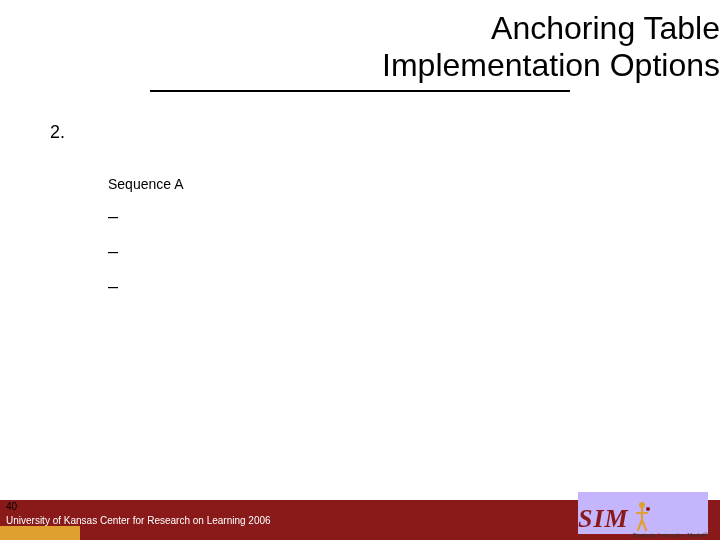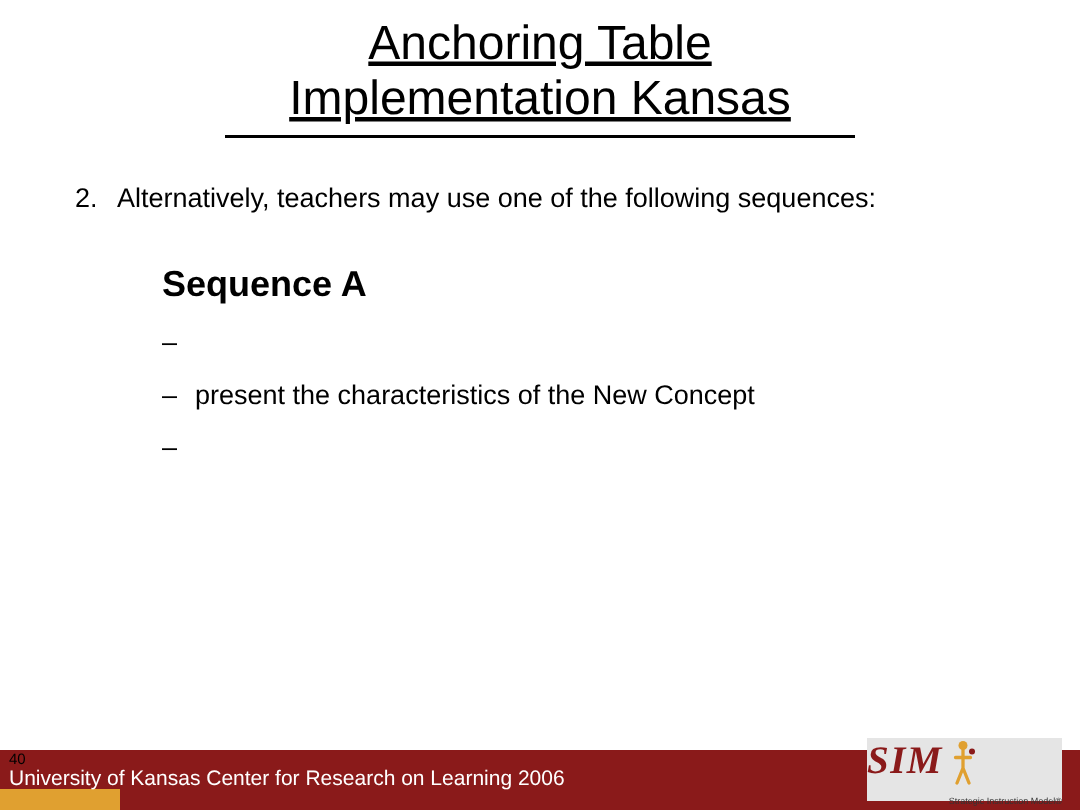--- a/index.html
+++ b/index.html
@@ -5,27 +5,26 @@
   * { margin: 0; padding: 0; box-sizing: border-box; }
   body {
     width: 720px;
     height: 540px;
     background: #ffffff;
     font-family: Arial, Helvetica, sans-serif;
     position: relative;
     overflow: hidden;
   }
   .title {
-    text-align: center;
+    text-align: right;
     font-size: 32px;
     font-weight: 400;
     color: #000;
     padding-top: 10px;
     line-height: 1.15;
-    text-decoration: underline;
   }
   .title-underline {
     margin: 6px auto 0;
     width: 420px;
     height: 2px;
     background: #000;
   }
   .content {
     padding: 28px 50px 0 50px;
   }
@@ -37,22 +36,22 @@
     margin-bottom: 32px;
   }
   .intro-num {
     width: 28px;
     flex-shrink: 0;
   }
   .sequence {
     padding-left: 58px;
   }
   .seq-heading {
-    font-size: 24px;
-    font-weight: bold;
+    font-size: 14px;
+    font-weight: normal;
     color: #000;
     margin-bottom: 14px;
   }
   .bullet-row {
     display: flex;
     font-size: 18px;
     color: #000;
     margin-bottom: 14px;
   }
   .bullet-dash {
@@ -86,32 +85,32 @@
     position: absolute;
     left: 6px;
     bottom: 28px;
     font-size: 10px;
     color: #000;
   }
   .footer-text {
     position: absolute;
     left: 6px;
     bottom: 14px;
-    font-size: 14px;
+    font-size: 10px;
     color: #fff;
   }
   .logo {
     position: absolute;
     right: 12px;
     bottom: 6px;
     width: 130px;
     height: 42px;
-    background: #e5e5e5;
+    background: #c4b5fd;
     display: flex;
-    align-items: flex-start;
+    align-items: flex-end;
   }
   .logo-sim {
     font-family: Georgia, serif;
     font-size: 26px;
     font-weight: bold;
     color: #8a1a1a;
     font-style: italic;
     letter-spacing: 1px;
   }
   .logo-figure {
@@ -128,39 +127,37 @@
     font-size: 6px;
     color: #333;
     white-space: nowrap;
   }
 </style>
 </head>
 <body>
 
 <div class="title">
   <span>Anchoring Table</span><br>
-  <span>Implementation Kansas</span>
+  <span>Implementation Options</span>
 </div>
 <div class="title-underline"></div>
 
 <div class="content">
   <div class="intro-row">
     <div class="intro-num">2.</div>
-    <div>Alternatively, teachers may use one of the following sequences:</div>
   </div>
 
   <div class="sequence">
     <div class="seq-heading">Sequence A</div>
 
     <div class="bullet-row">
       <div class="bullet-dash">–</div>
     </div>
     <div class="bullet-row">
       <div class="bullet-dash">–</div>
-      <div>present the characteristics of the New Concept</div>
     </div>
     <div class="bullet-row">
       <div class="bullet-dash">–</div>
     </div>
   </div>
 </div>
 
 <div class="footer">
   <div class="footer-red"></div>
   <div class="footer-orange"></div>

